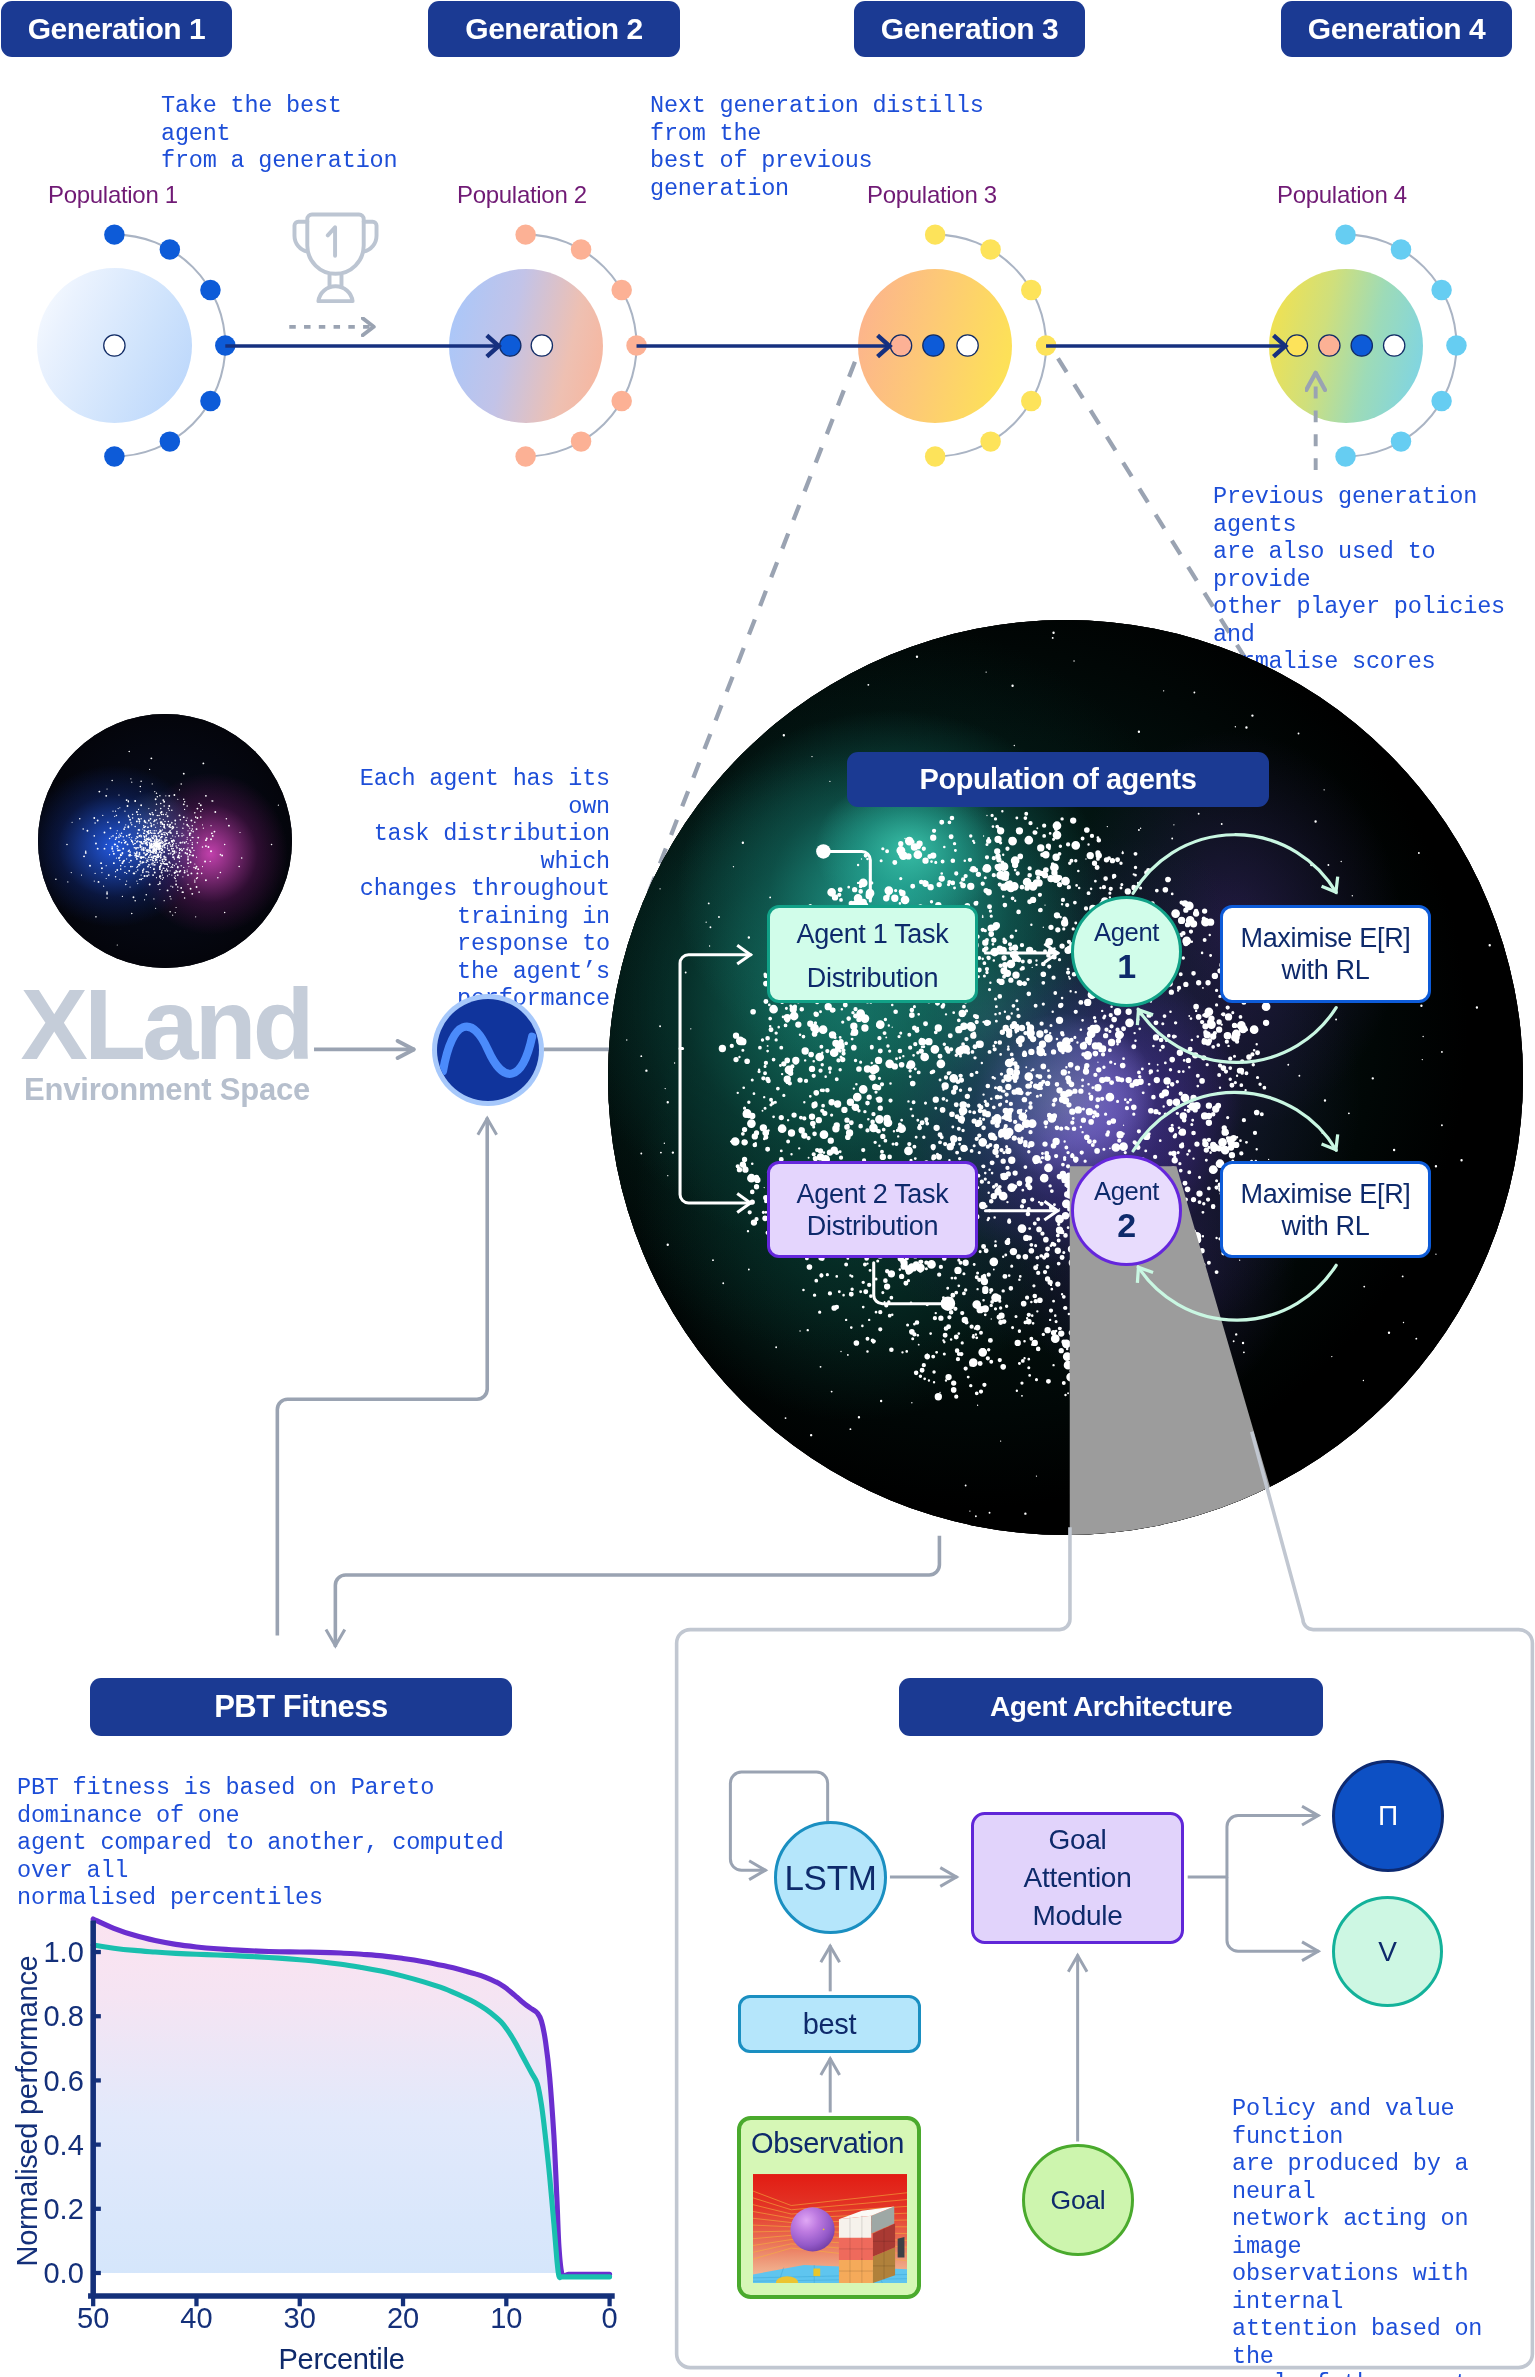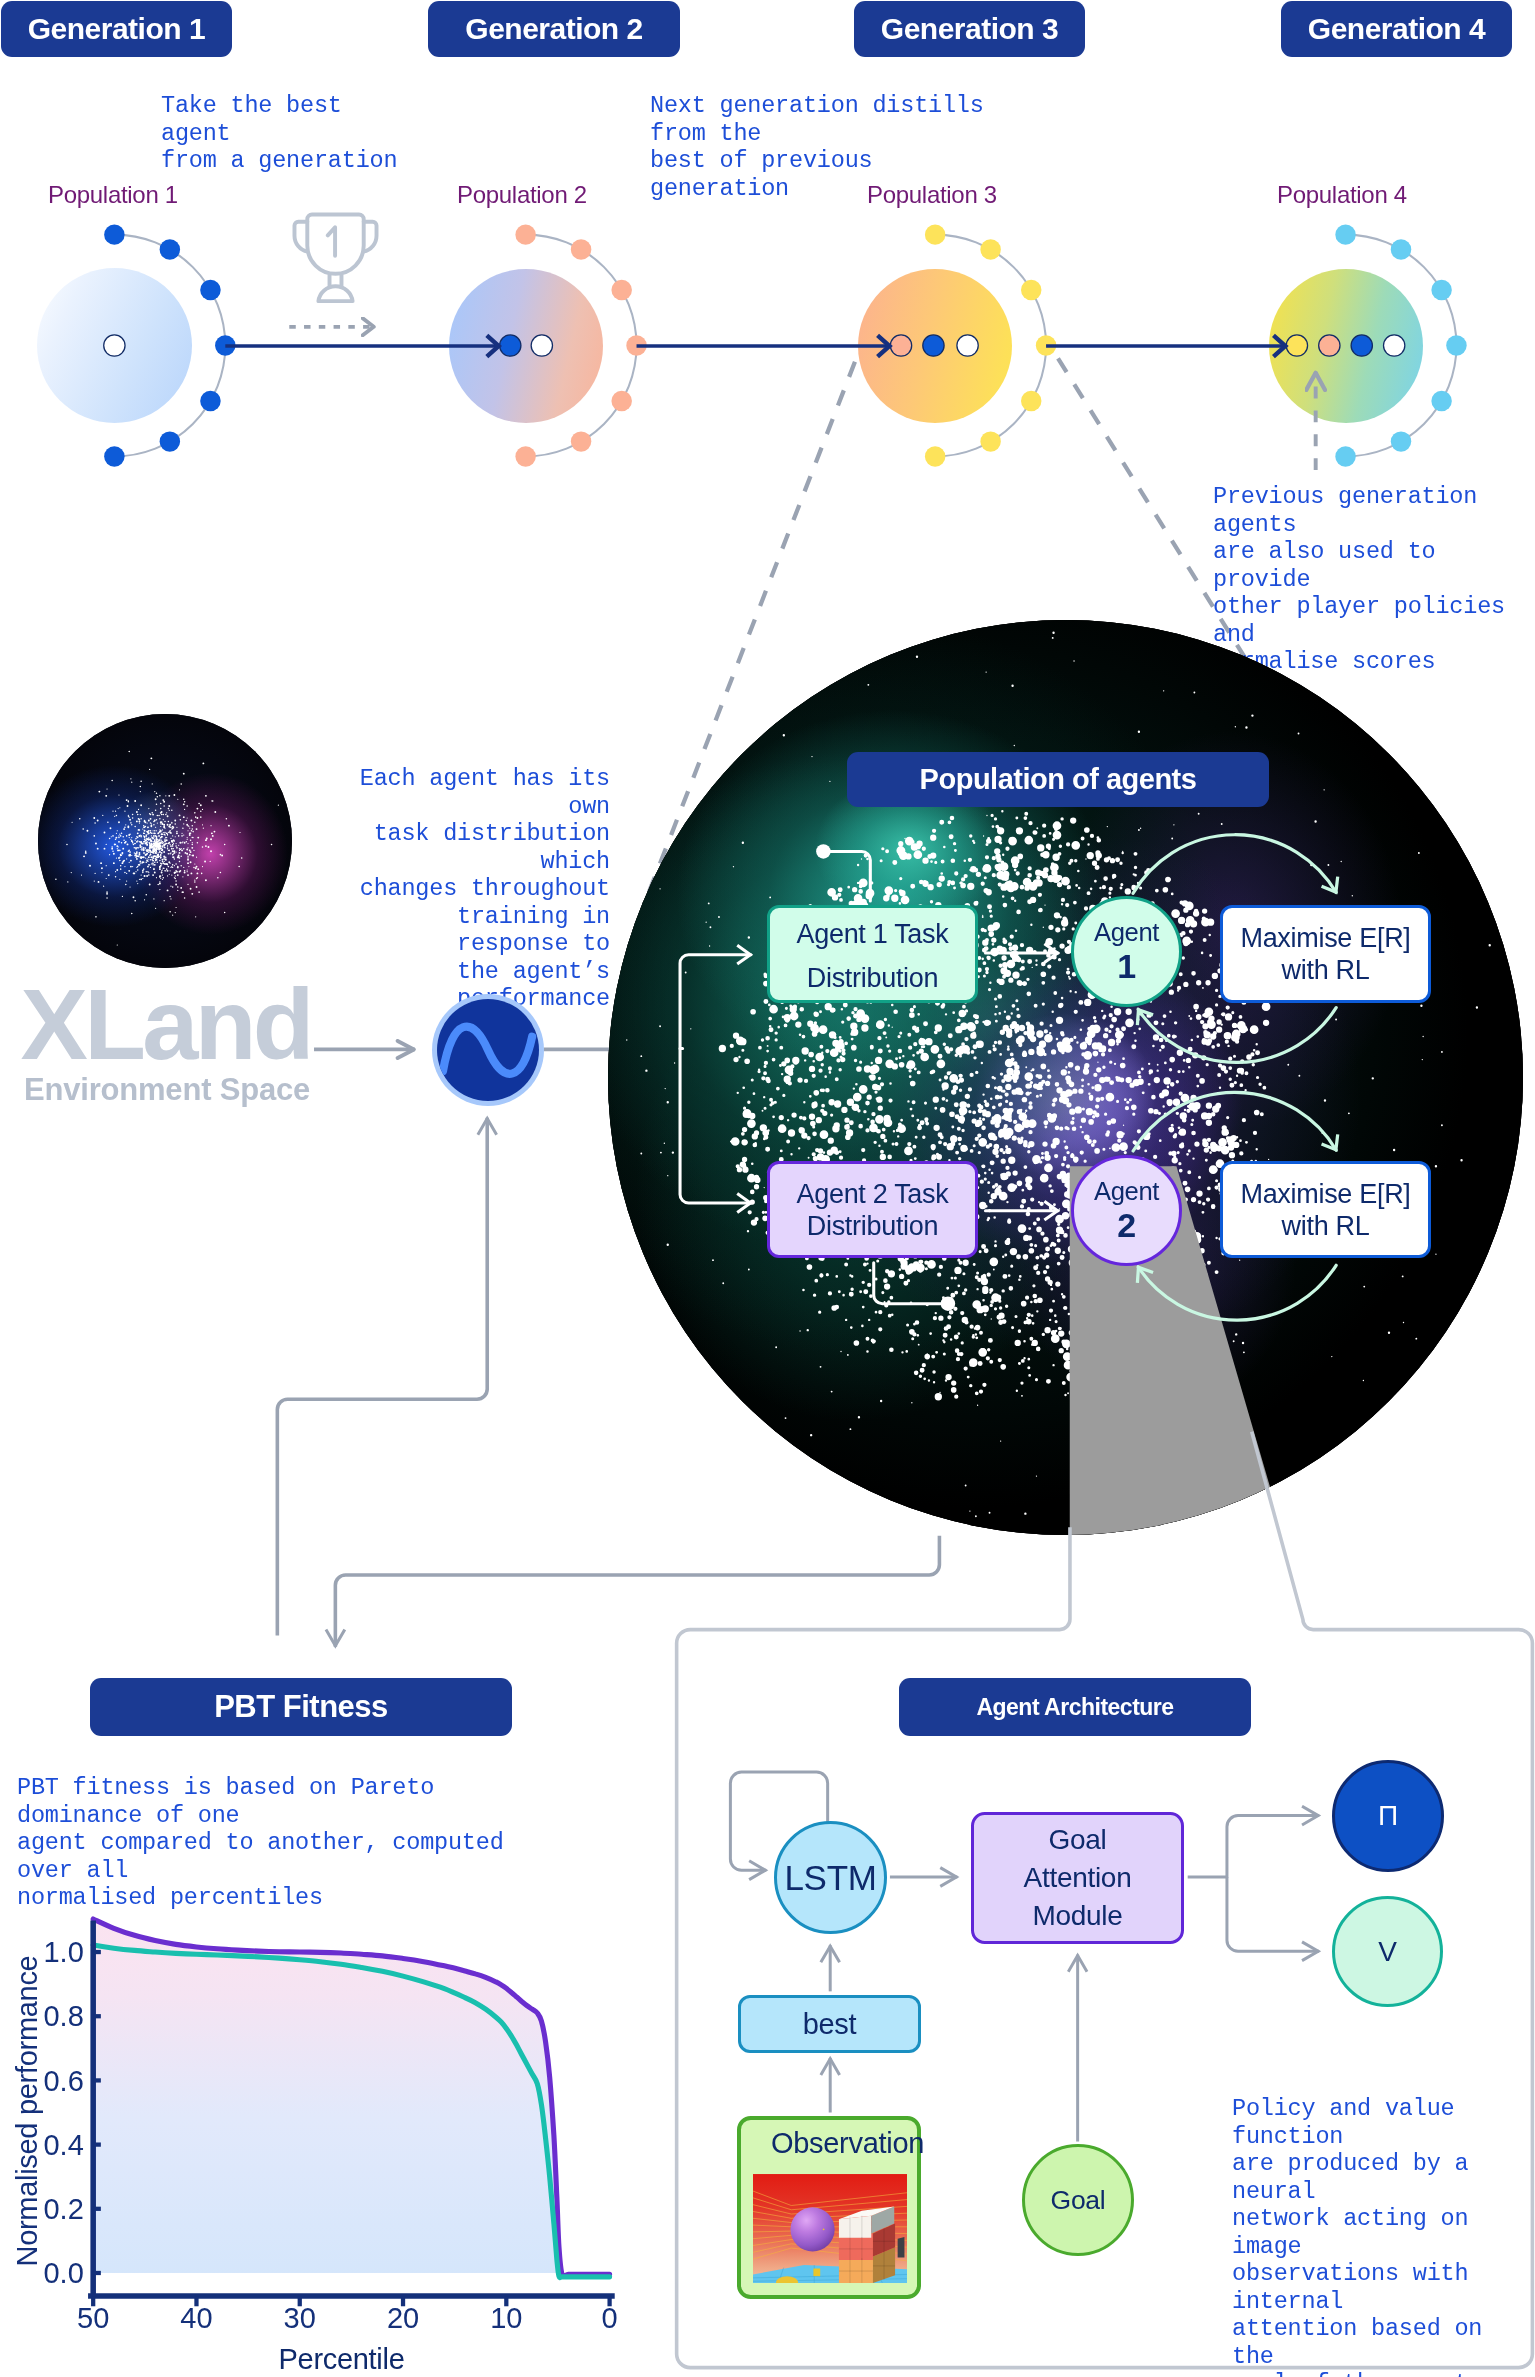--- a/index.html
+++ b/index.html
@@ -371,21 +371,21 @@
     </svg>
 </div>
 <div style="position:absolute;left:-178px;top:2092px;width:410px;height:38px;
             transform:rotate(-90deg);transform-origin:50% 50%;">
   <div style="width:410px;text-align:center;font-size:29px;color:#14307a;
               letter-spacing:-0.3px;line-height:38px;">Normalised performance</div>
   </div>
 <div style="position:absolute;left:171px;top:2343px;width:341px;text-align:center;font-size:29px;
             color:#0e2a6b;letter-spacing:-0.3px;">Percentile</div>
 
-<div class="badge" style="left:899px;top:1678px;width:352px;height:58px;font-size:23px;text-align:center;">
+<div class="badge" style="left:899px;top:1678px;width:424px;height:58px;font-size:28px;text-align:center;">
   <span>Agent Architecture</span>
   </div>
 
 <svg class="layer" aria-hidden="true" viewBox="0 0 1799 2786" width="1535" height="2377">
  <g fill="none" stroke="#9aa3b2" stroke-width="3.5" stroke-linejoin="round" stroke-linecap="butt">
   <path d="M970,2136 L970,2090 a13,13 0 0 0 -13,-13 L869,2077 a13,13 0 0 0 -13,13 L856,2179
            a13,13 0 0 0 13,13 L898,2192" marker-end="url(#ahGreyRight)"></path>
   <path d="M1043,2200 L1122,2200" marker-end="url(#ahGreyRight)"></path>
   <path d="M973,2334 L973,2280" marker-end="url(#ahGreyUp2)"></path>
   <path d="M973,2476 L973,2412" marker-end="url(#ahGreyUp2)"></path>
@@ -408,21 +408,21 @@
 <div style="position:absolute;left:738px;top:1995px;width:183px;height:58px;border-radius:12px;
             background:#b5e6fb;border:3.8px solid #1a8fc1;box-sizing:border-box;"></div>
 <div class="boxtext" style="left:738px;top:1995px;width:183px;height:58px;font-size:29px;">best</div>
 
 <div style="position:absolute;left:1022px;top:2144px;width:112px;height:112px;border-radius:50%;
             background:#cdf5ae;border:3.8px solid #4aaa2d;box-sizing:border-box;"></div>
 <div class="boxtext" style="left:1022px;top:2144px;width:112px;height:112px;font-size:26.5px;">Goal</div>
 
 <div style="position:absolute;left:737px;top:2116px;width:184px;height:183px;border-radius:13.7px;
             background:#d6f7b6;border:4.3px solid #4aaa2d;box-sizing:border-box;"></div>
-<div style="position:absolute;left:751px;top:2127px;font-size:29px;color:#0e2a6b;letter-spacing:-0.3px;margin-left:20px;">Observation</div>
+<div style="position:absolute;left:751px;top:2127px;font-size:29px;color:#0e2a6b;letter-spacing:-0.3px;">Observation</div>
 <div style="position:absolute;left:753px;top:2174px;width:154px;height:109px;overflow:hidden;">
  <svg width="154" height="109" viewBox="0 0 181 128">
   <defs>
    <linearGradient id="obsSky" x1="0" y1="0" x2="0" y2="1">
      <stop offset="0%" stop-color="#e21c13"></stop>
           <stop offset="30%" stop-color="#e33426"></stop>
      <stop offset="62%" stop-color="#ea7055"></stop>
           <stop offset="86%" stop-color="#f0a886"></stop>
      <stop offset="100%" stop-color="#f3c2a4"></stop>
    </linearGradient>

